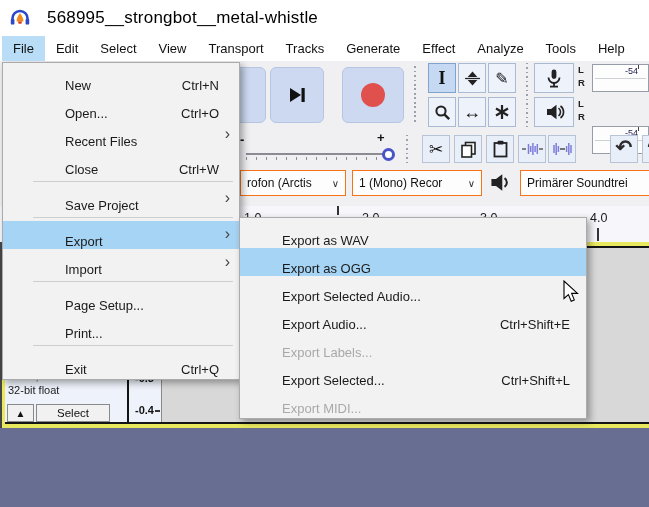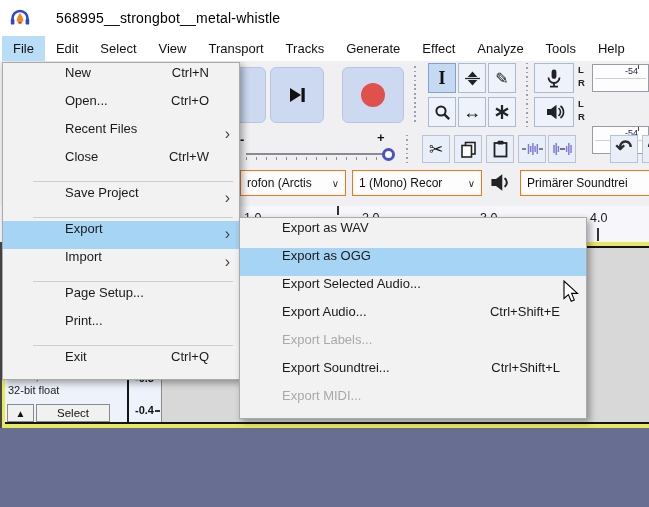--- a/index.html
+++ b/index.html
@@ -2,21 +2,21 @@
 <html><head>
 <meta charset="utf-8">
 <style>
   html,body{margin:0;padding:0}
   body{width:649px;height:507px;overflow:hidden;position:relative;background:#fff;
        font-family:"Liberation Sans",sans-serif;color:#111;-webkit-font-smoothing:antialiased}
   .abs{position:absolute}
 
   
   .titlebar{left:0;top:0;width:649px;height:36px;background:#fff;display:flex;align-items:center;padding-left:9px;box-sizing:border-box}
-  .app-title{font-size:14px;color:#000;margin-left:25px;letter-spacing:.2px}
+  .app-title{font-size:17px;color:#000;margin-left:16px;letter-spacing:.2px}
 
   
   .menubar{left:0;top:36px;width:649px;height:25px;background:#fff;display:flex;align-items:stretch;padding-left:2px;box-sizing:border-box;font-size:13px}
   .mb-item{display:flex;align-items:center;padding:0 11px;cursor:default}
   .mb-item.active{background:#b9ddf6}
 
   
   .workarea{left:0;top:61px;width:649px;height:446px;background:#f0f0f3;overflow:hidden}
 
   
@@ -38,21 +38,21 @@
   .timeline{left:0;top:145px;width:649px;height:36px;background:#f6f6fb}
   .tl-num{position:absolute;top:5px;font-size:12.5px;font-weight:normal;color:#1a1a1a}
   .tl-tick{position:absolute;background:#333}
 
   
   .band{left:0;width:649px}
   .panel-btn{background:#f1f1f1;border:1px solid #8a8a8a;box-sizing:border-box;display:flex;align-items:center;justify-content:center;font-size:11.5px}
 
   
   .menu{background:#f2f2f2;border:1px solid #ababab;box-shadow:3px 3px 7px rgba(0,0,0,.35);padding:2px 0;font-size:13px;box-sizing:border-box}
-  .mi{height:28px;display:flex;align-items:flex-start;padding-left:62px;padding-right:12px;position:relative;color:#1a1a1a}
+  .mi{height:28px;display:flex;align-items:flex-end;padding-left:62px;padding-right:2px;position:relative;color:#1a1a1a}
   .menu.sub .mi{padding-left:42px}
   .mi .sc{margin-left:auto;padding-right:18px}
   .menu.sub .mi .sc{padding-right:14px}
   .mi .arrow{position:absolute;right:9px;top:4px;font-size:16px;color:#444}
   .mi.hl{background:#a6d4f5}
   .mi.disabled{color:#a9a9a9}
   .msep{height:1px;background:#cdcdcd;margin:3.5px 6px 3.5px 30px}
 </style>
 </head>
 <body>
@@ -356,21 +356,21 @@
       <span>Export Selected Audio...</span>
     </div>
     <div class="mi">
       <span>Export Audio...</span>
       <span class="sc">Ctrl+Shift+E</span>
     </div>
     <div class="mi disabled">
       <span>Export Labels...</span>
     </div>
     <div class="mi">
-      <span>Export Soundtrei...</span>
+      <span>Export Selected...</span>
       <span class="sc">Ctrl+Shift+L</span>
     </div>
     <div class="mi disabled">
       <span>Export MIDI...</span>
     </div>
   </div>
 
   <div class="abs" style="left:563px;top:219px;z-index:50">
     <svg width="17" height="23" viewBox="0 0 17 23">
       <polygon points="1,1 1,18.5 5.4,14.6 8.2,21.3 11.3,19.9 8.6,13.4 14.5,13.4" fill="#fff" stroke="#000" stroke-width="1.1"></polygon>

